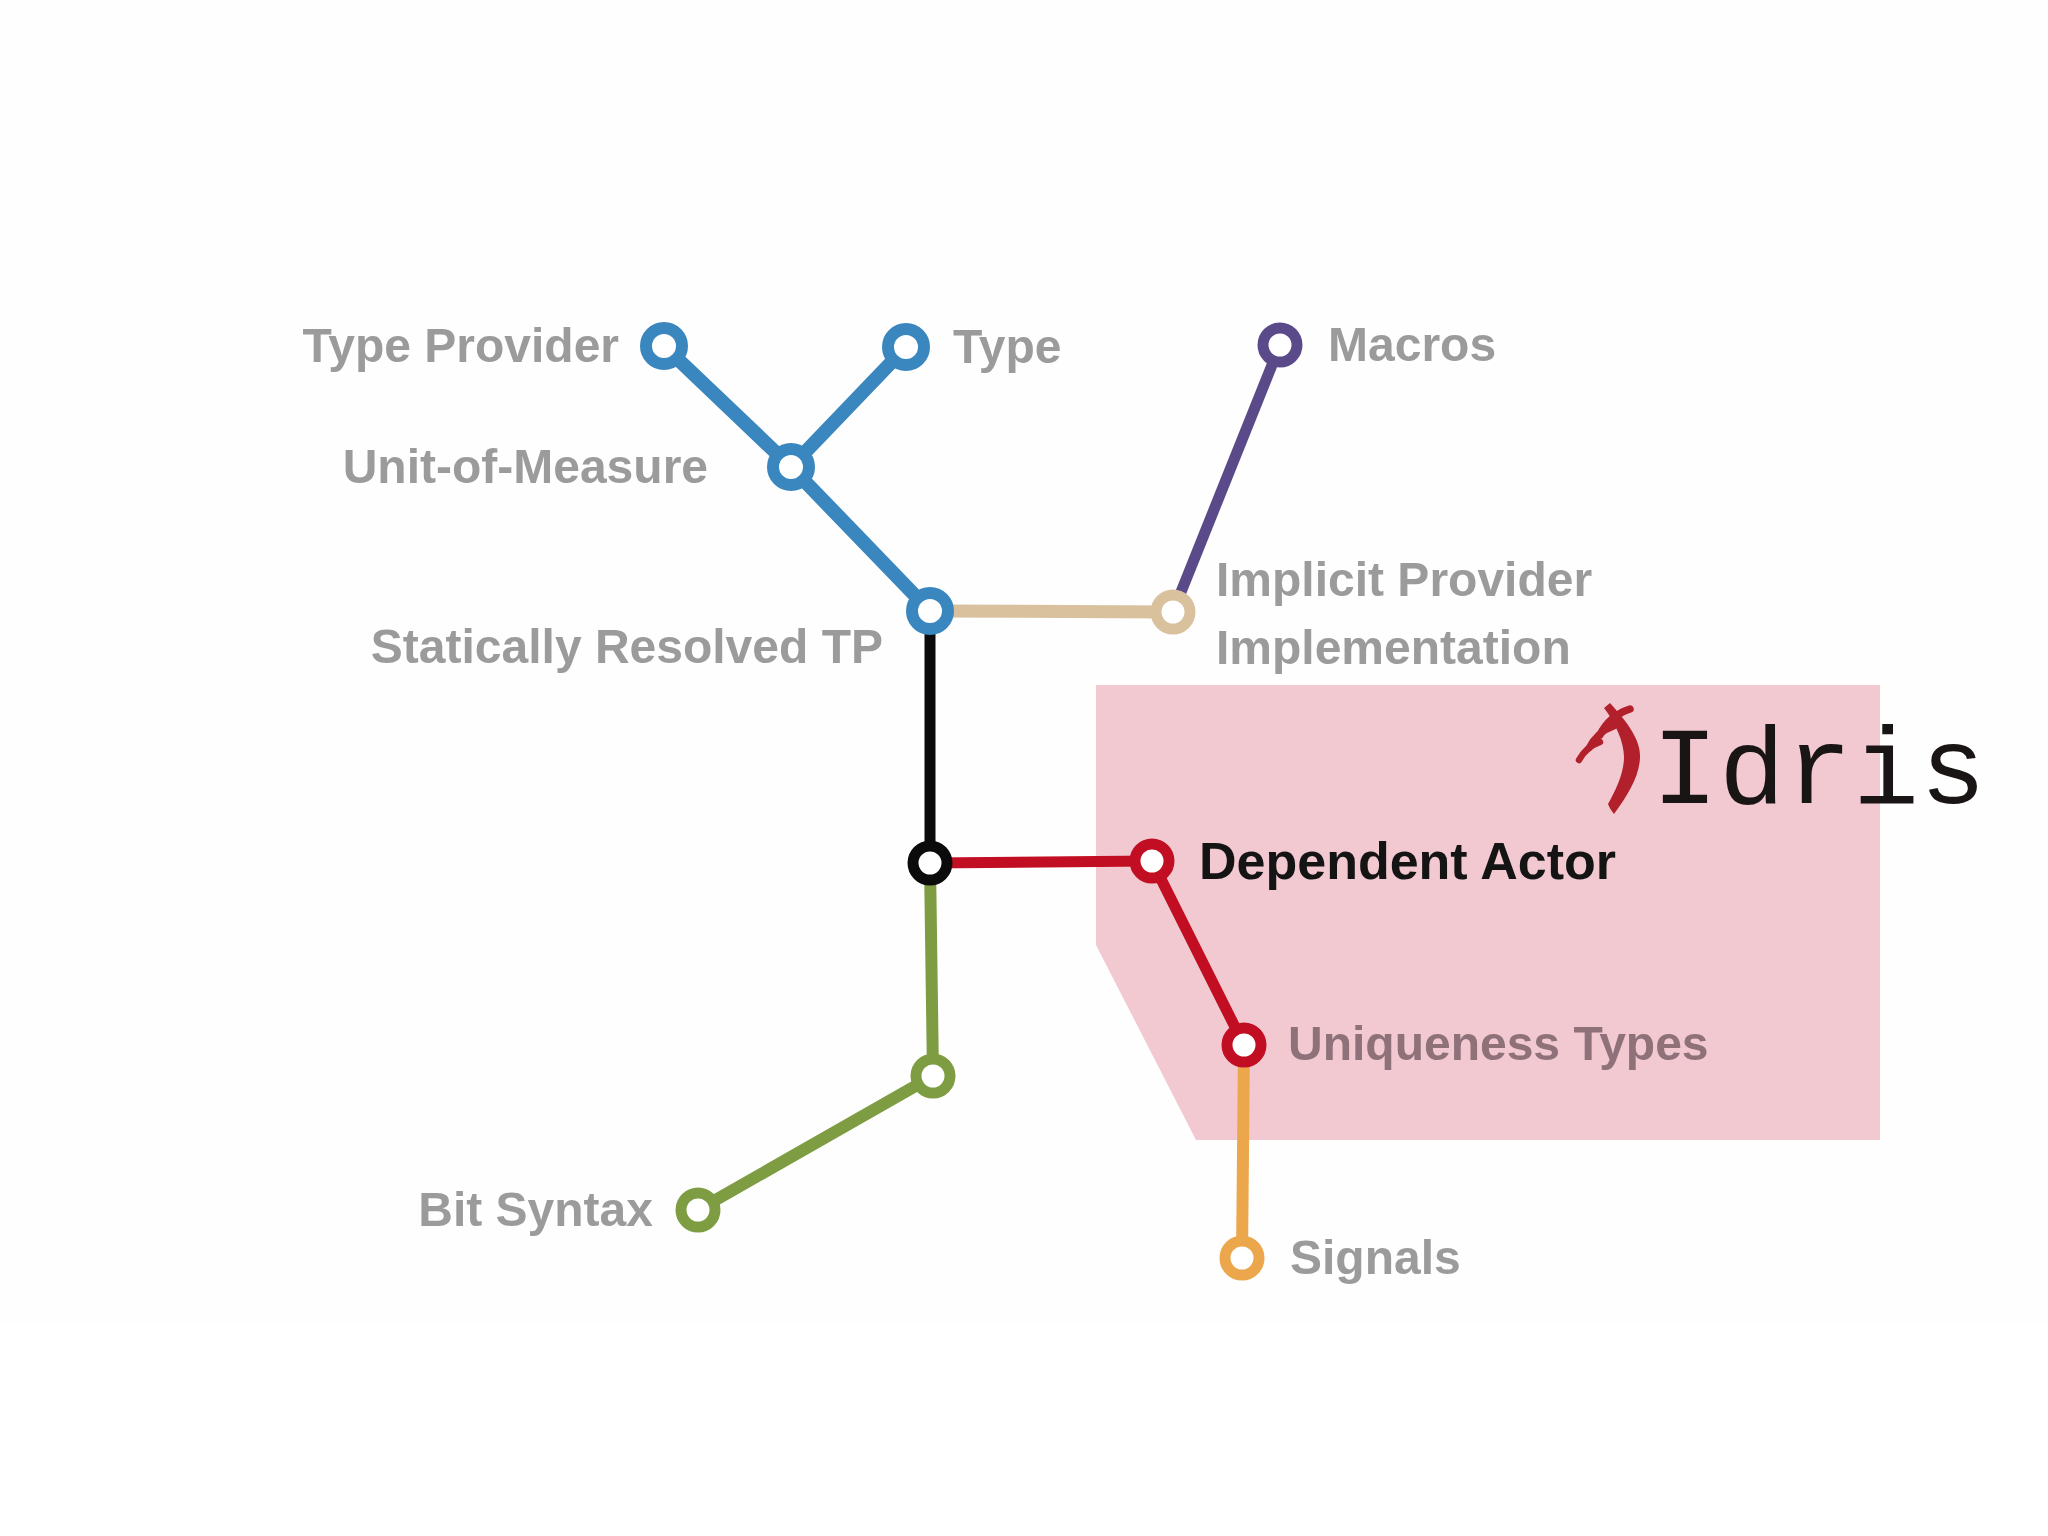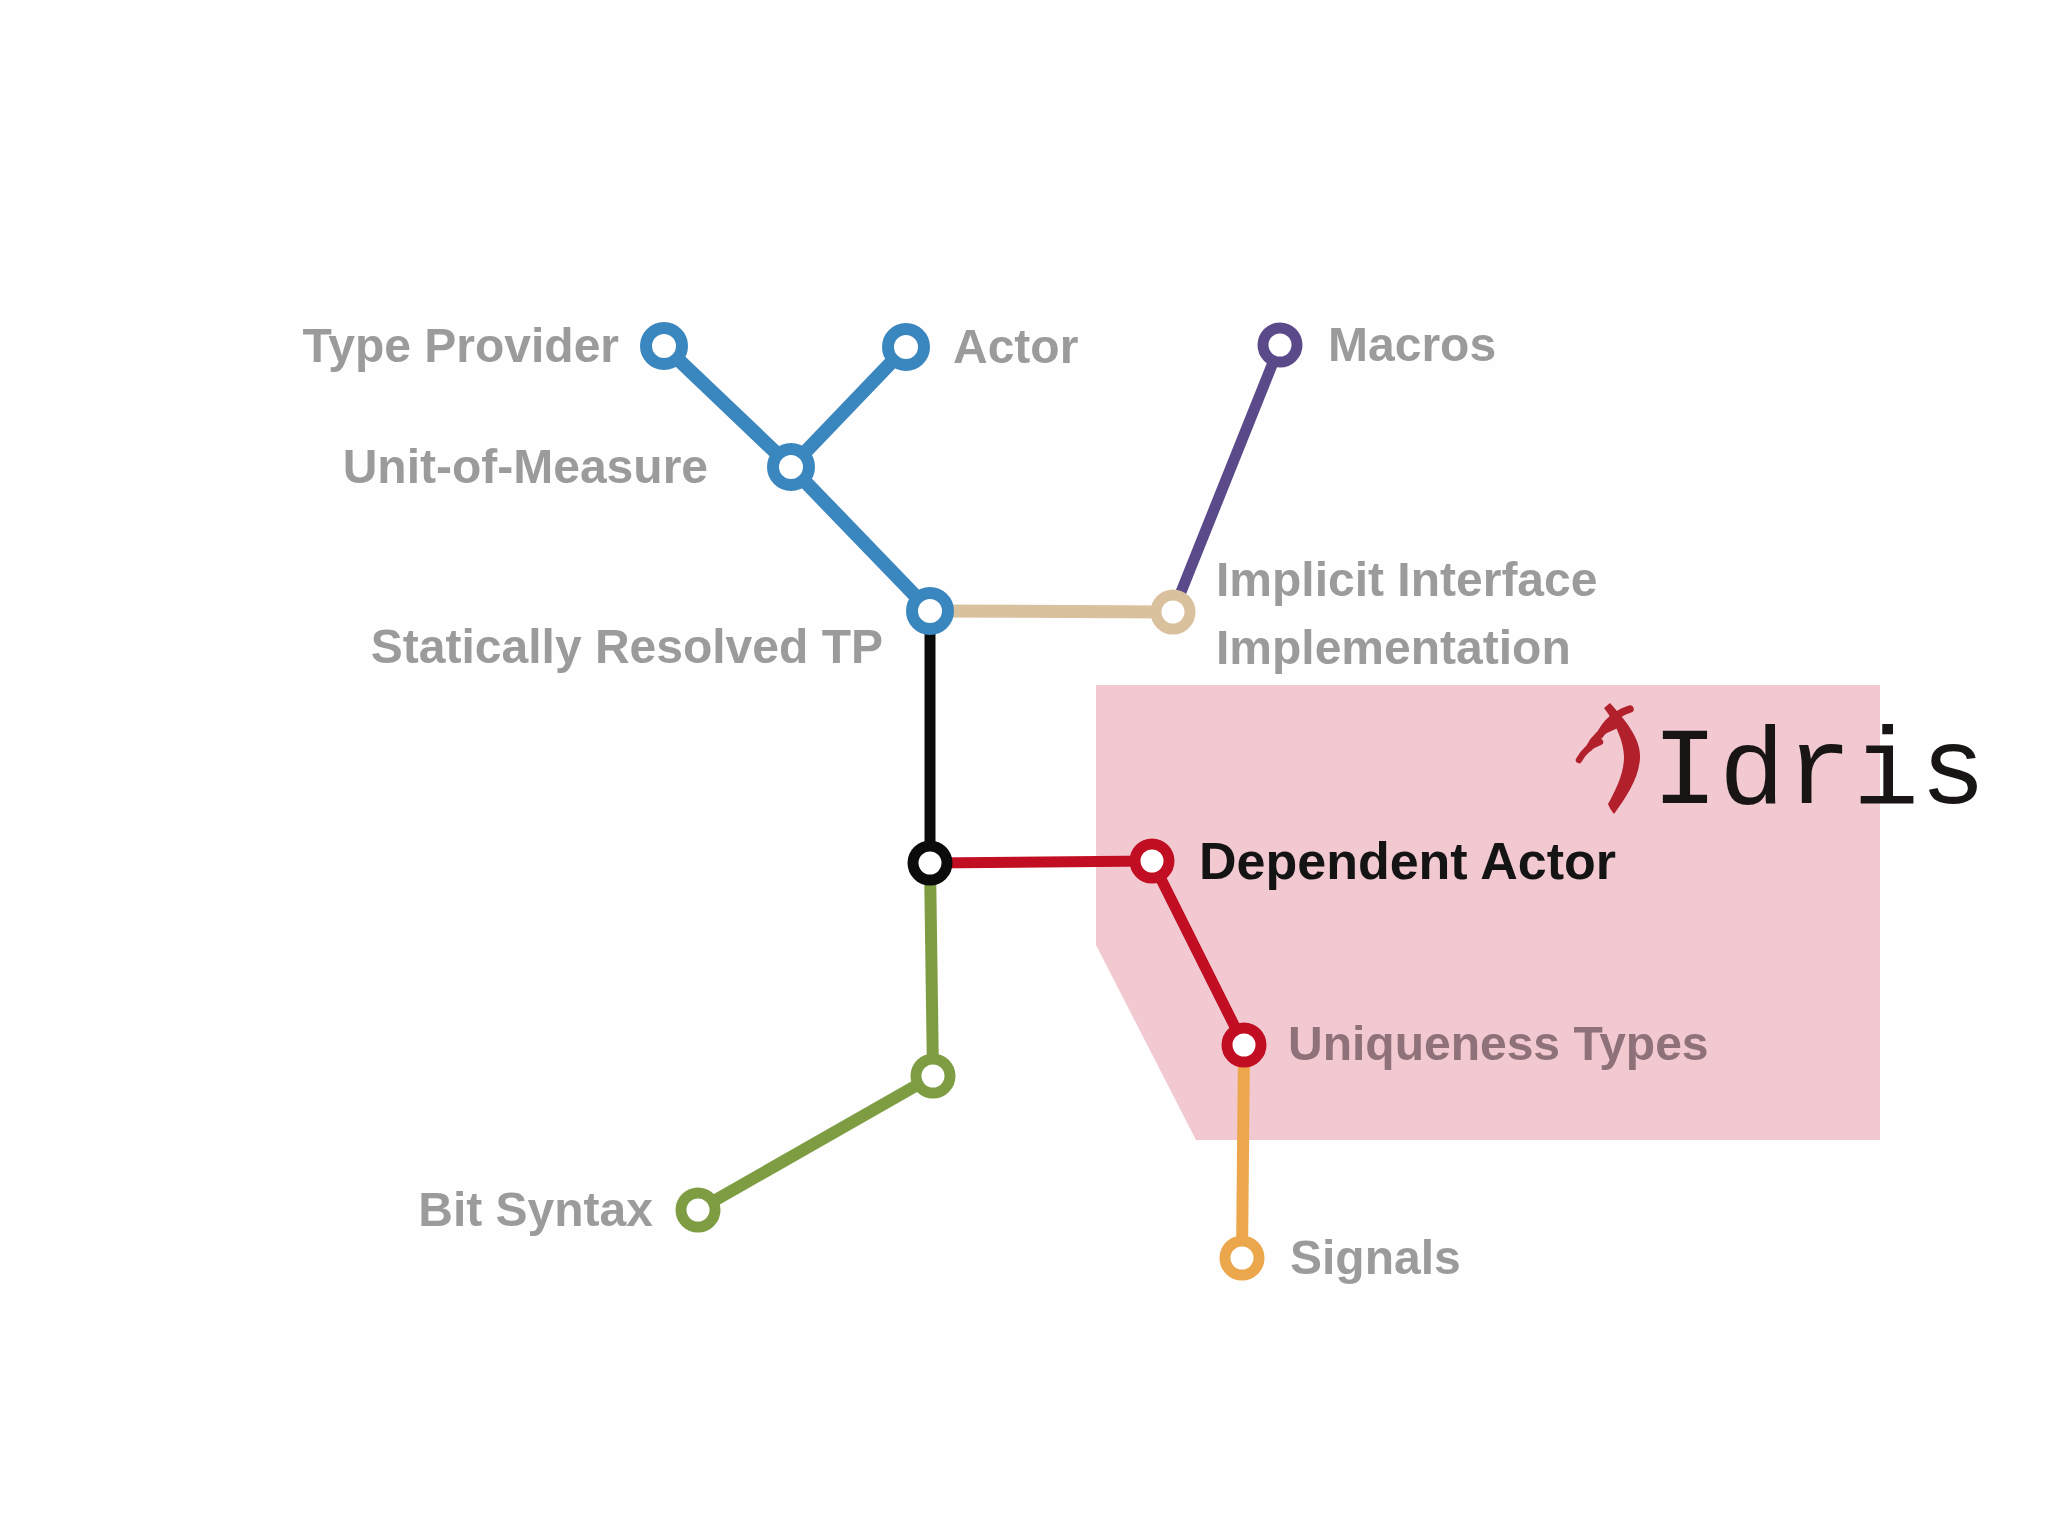--- a/index.html
+++ b/index.html
@@ -88,26 +88,26 @@
         C1611,810 1609,807 1608,804
         C1617,788 1624,772 1624,757
         C1624,742 1615,722 1604,708 Z"></path>
       <path class="swoosh-arc" stroke-width="7.5" d="M1600,735 Q1609,716 1630,709"></path>
       <path class="swoosh-arc" stroke-width="7" d="M1589,748 Q1597,732 1614,726"></path>
       <path class="swoosh-arc" stroke-width="6.5" d="M1579,760 Q1586,747 1600,742"></path>
     </g>
   </svg>
 
   <div class="lbl lbl-right" id="lbl-type-provider">Type Provider</div>
-  <div class="lbl" id="lbl-pipes">Actor</div>
+  <div class="lbl" id="lbl-pipes">Type</div>
   <div class="lbl" id="lbl-macros">Macros</div>
   <div class="lbl lbl-right" id="lbl-unit-of-measure">Unit-of-Measure</div>
   <div class="lbl lbl-right" id="lbl-srtp">Statically Resolved TP</div>
   <div class="lbl" id="lbl-implicit">
-    <span>Implicit Interface</span><br>
+    <span>Implicit Provider</span><br>
     <span>Implementation</span>
   </div>
   <div class="lbl" id="lbl-dependent">Dependent Actor</div>
   <div class="lbl" id="lbl-uniqueness">Uniqueness Types</div>
   <div class="lbl lbl-right" id="lbl-bit-syntax">Bit Syntax</div>
   <div class="lbl" id="lbl-signals">Signals</div>
 
   <div id="idris-logo-text">Idris</div>
 </div>
 

